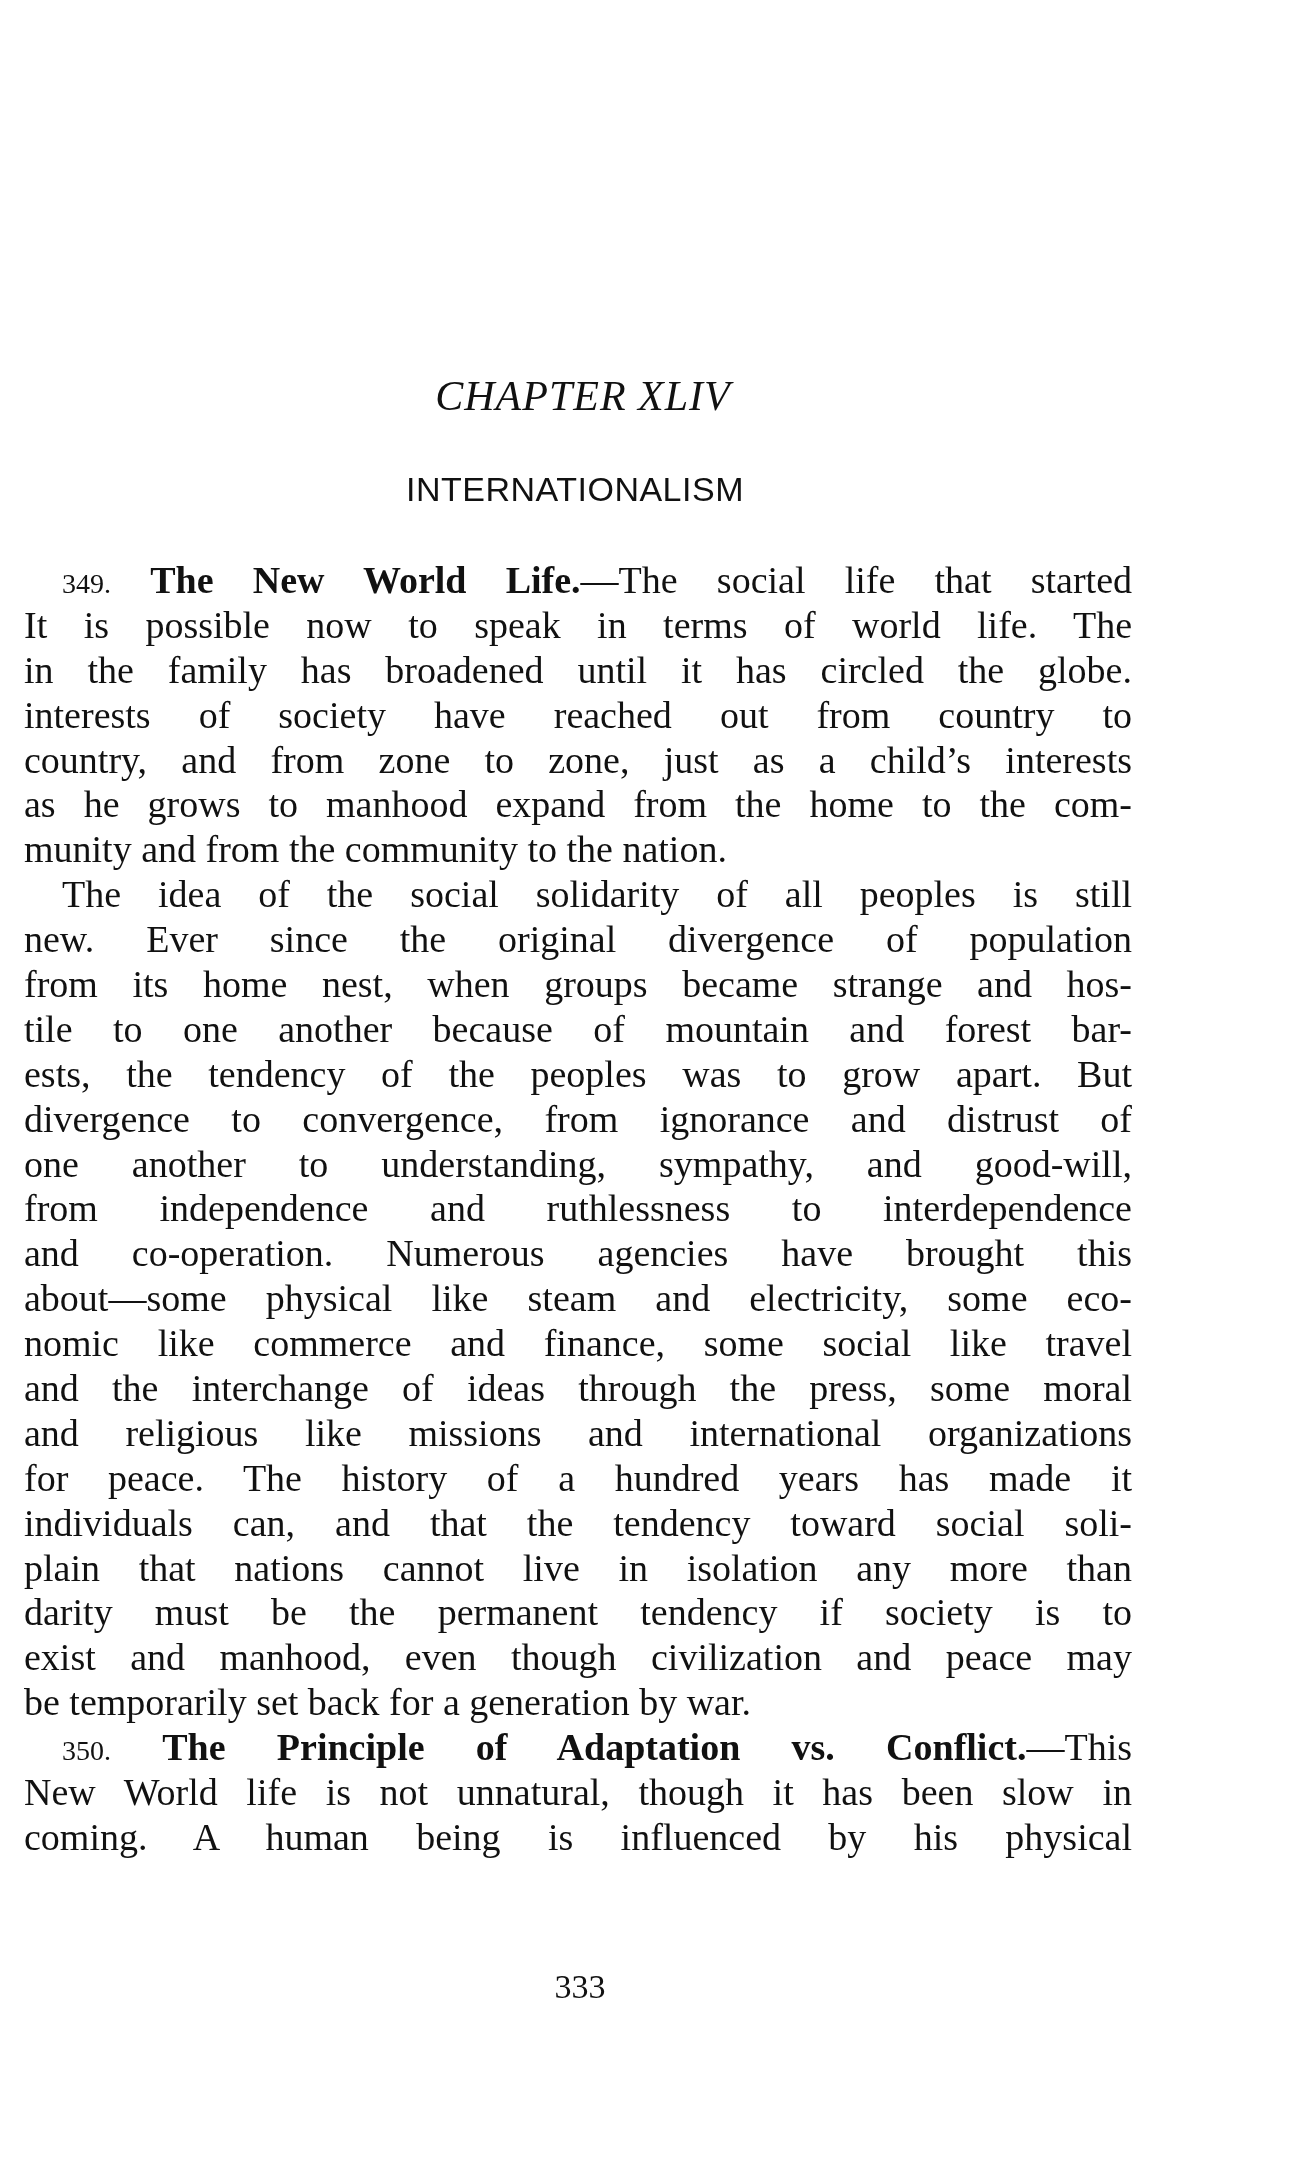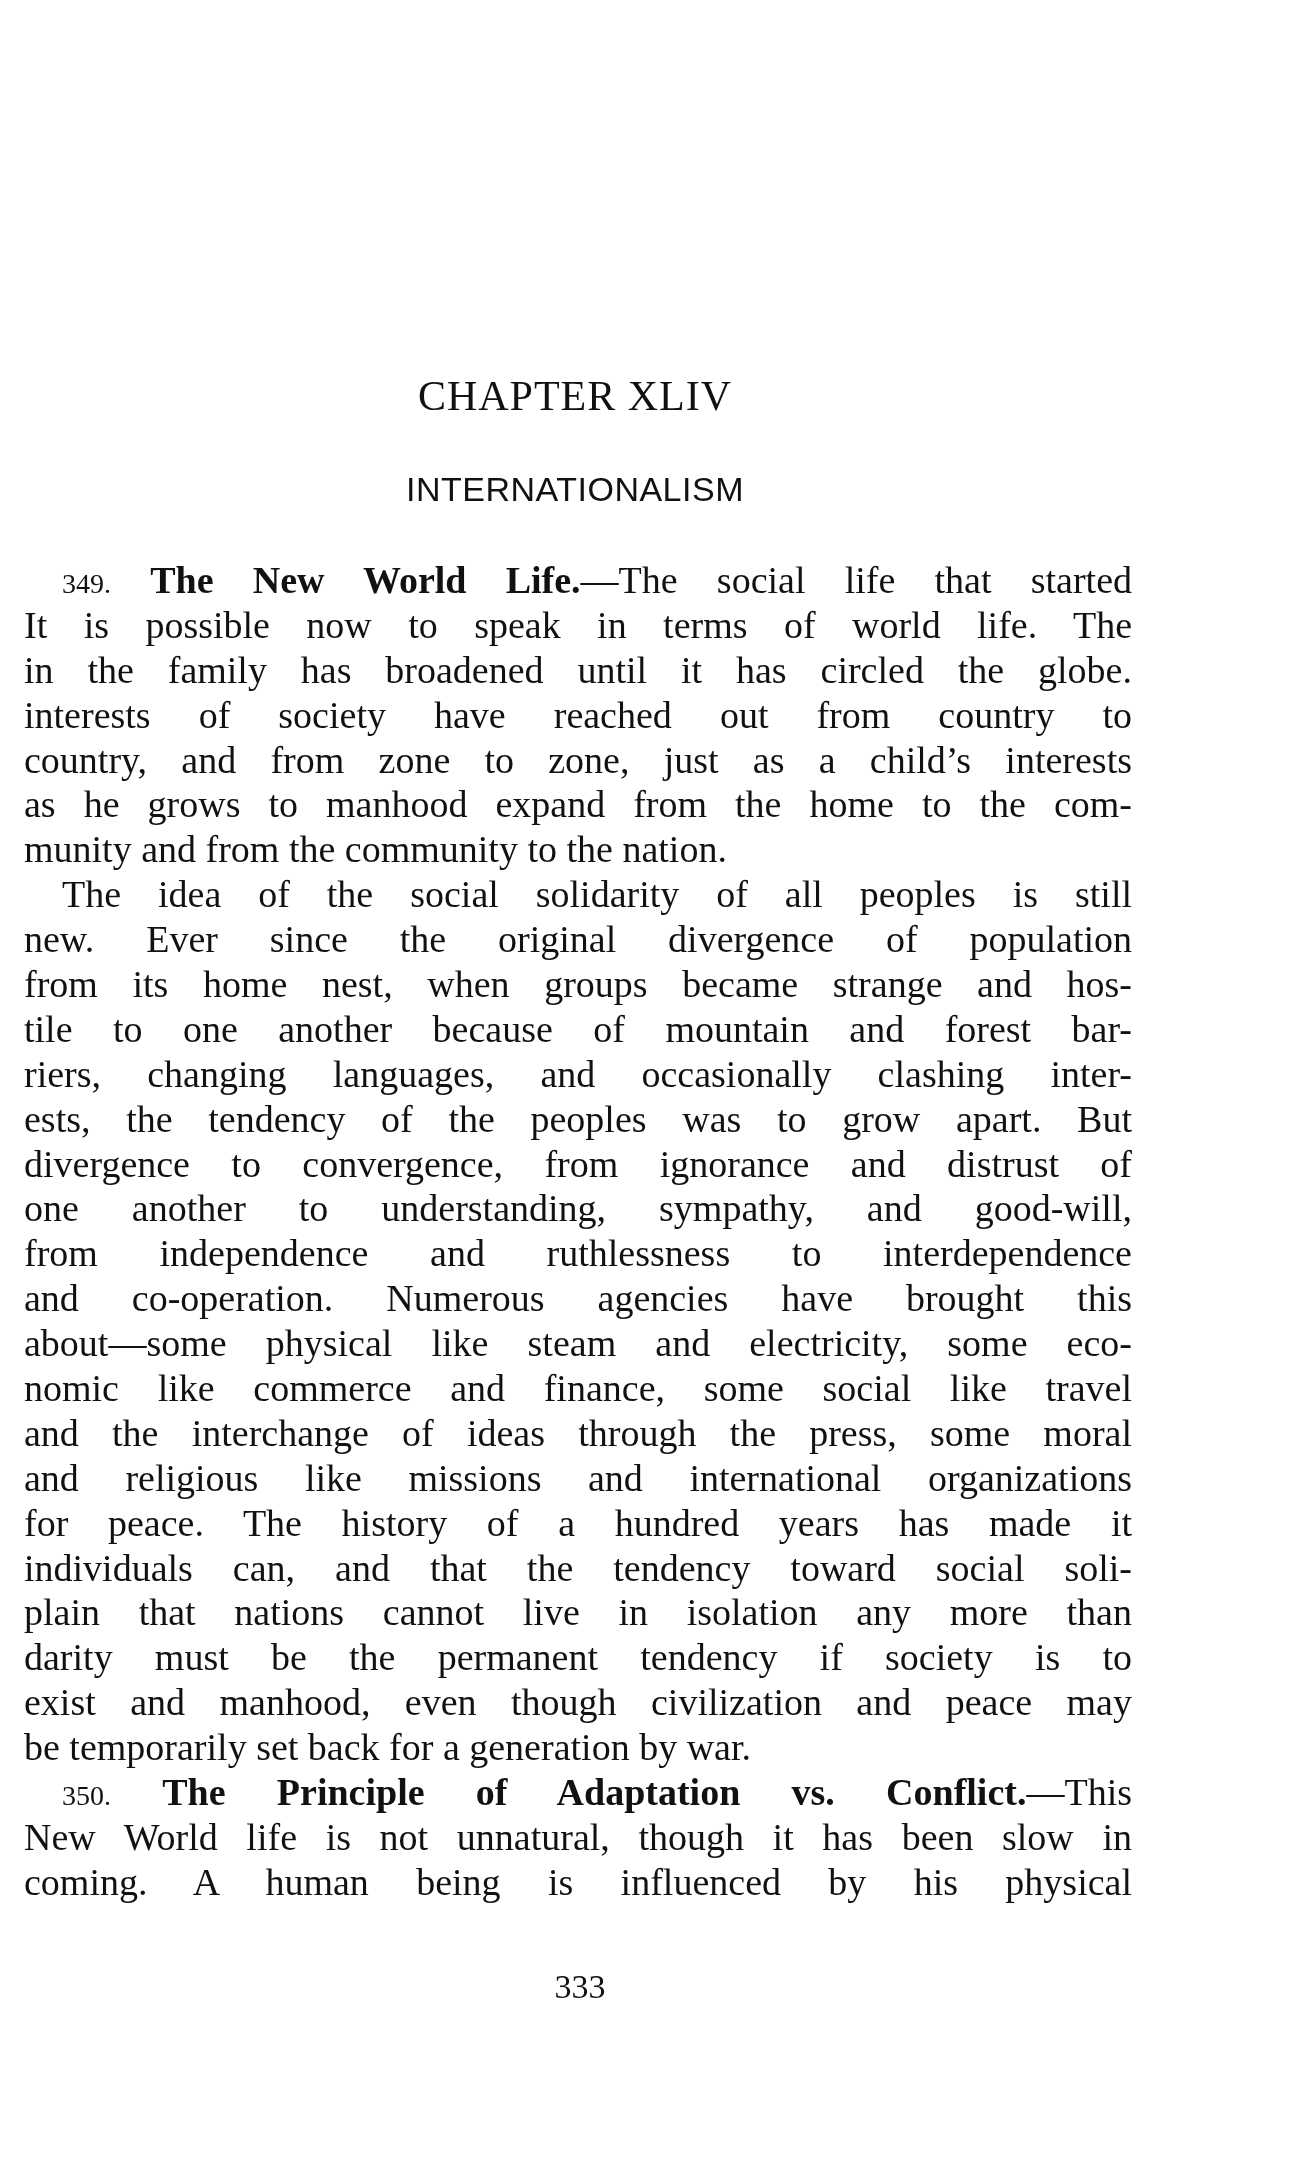--- a/index.html
+++ b/index.html
@@ -1,19 +1,19 @@
 <!DOCTYPE html>
 <html><head>
 <meta charset="utf-8">
 <style>
   html, body { margin: 0; padding: 0; background: #ffffff; }
   body { width: 1291px; height: 2179px; position: relative; overflow: hidden;
          font-family: "DejaVu Serif", "Liberation Serif", serif; color: #111; }
-  .chapter-title { position: absolute; top: 372px; left: 0; width: 1150px; text-align: center;
-         font-size: 42px; letter-spacing: 1px; font-family: "Liberation Serif", serif; }
+  .chapter-title { position: absolute; top: 372px; left: 8px; width: 1150px; text-align: center;
+         font-size: 42px; letter-spacing: 1px; font-family: "Liberation Serif", serif; font-style: italic; }
   .section-title { position: absolute; top: 470px; left: 0; width: 1150px; text-align: center;
          font-size: 34px; letter-spacing: 0.5px; font-family: Liberation Sans, sans-serif; }
   .body-text { position: absolute; top: 558px; left: 24px; width: 1108px; }
   .line { height: 44.9px; line-height: 44.9px; font-size: 38px; white-space: nowrap;
           text-align: justify; text-align-last: justify;
           font-family: "Liberation Serif", serif; font-stretch: condensed; }
   .line.last { text-align-last: left; }
   .line.indent { padding-left: 38px; }
   .para-num { font-size: 28px; }
   .bold { font-weight: bold; }
@@ -35,21 +35,20 @@
   <div class="line">It is possible now to speak in terms of world life.  The</div>
   <div class="line">in the family has broadened until it has circled the globe.</div>
   <div class="line">interests of society have reached out from country to</div>
   <div class="line">country, and from zone to zone, just as a child’s interests</div>
   <div class="line">as he grows to manhood expand from the home to the com-</div>
   <div class="line last">munity and from the community to the nation.</div>
   <div class="line indent">The idea of the social solidarity of all peoples is still</div>
   <div class="line">new.  Ever since the original divergence of population</div>
   <div class="line">from its home nest, when groups became strange and hos-</div>
   <div class="line">tile to one another because of mountain and forest bar-</div>
-  <div class="line">riers, changing languages, and occasionally clashing inter-</div>
   <div class="line">ests, the tendency of the peoples was to grow apart.  But</div>
   <div class="line">divergence to convergence, from ignorance and distrust of</div>
   <div class="line">one another to understanding, sympathy, and good-will,</div>
   <div class="line">from independence and ruthlessness to interdependence</div>
   <div class="line">and co-operation.  Numerous agencies have brought this</div>
   <div class="line">about—some physical like steam and electricity, some eco-</div>
   <div class="line">nomic like commerce and finance, some social like travel</div>
   <div class="line">and the interchange of ideas through the press, some moral</div>
   <div class="line">and religious like missions and international organizations</div>
   <div class="line">for peace.  The history of a hundred years has made it</div>

